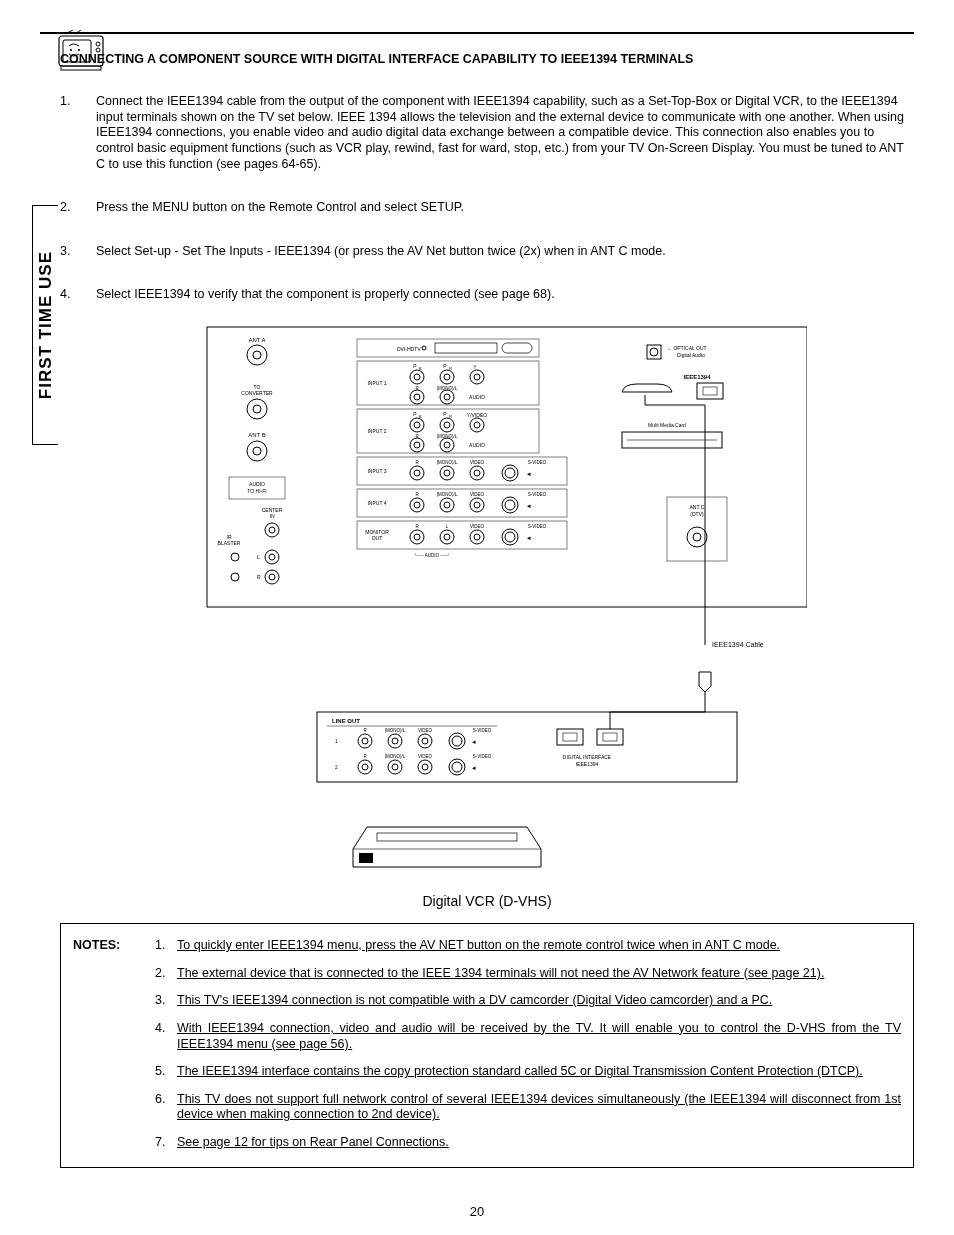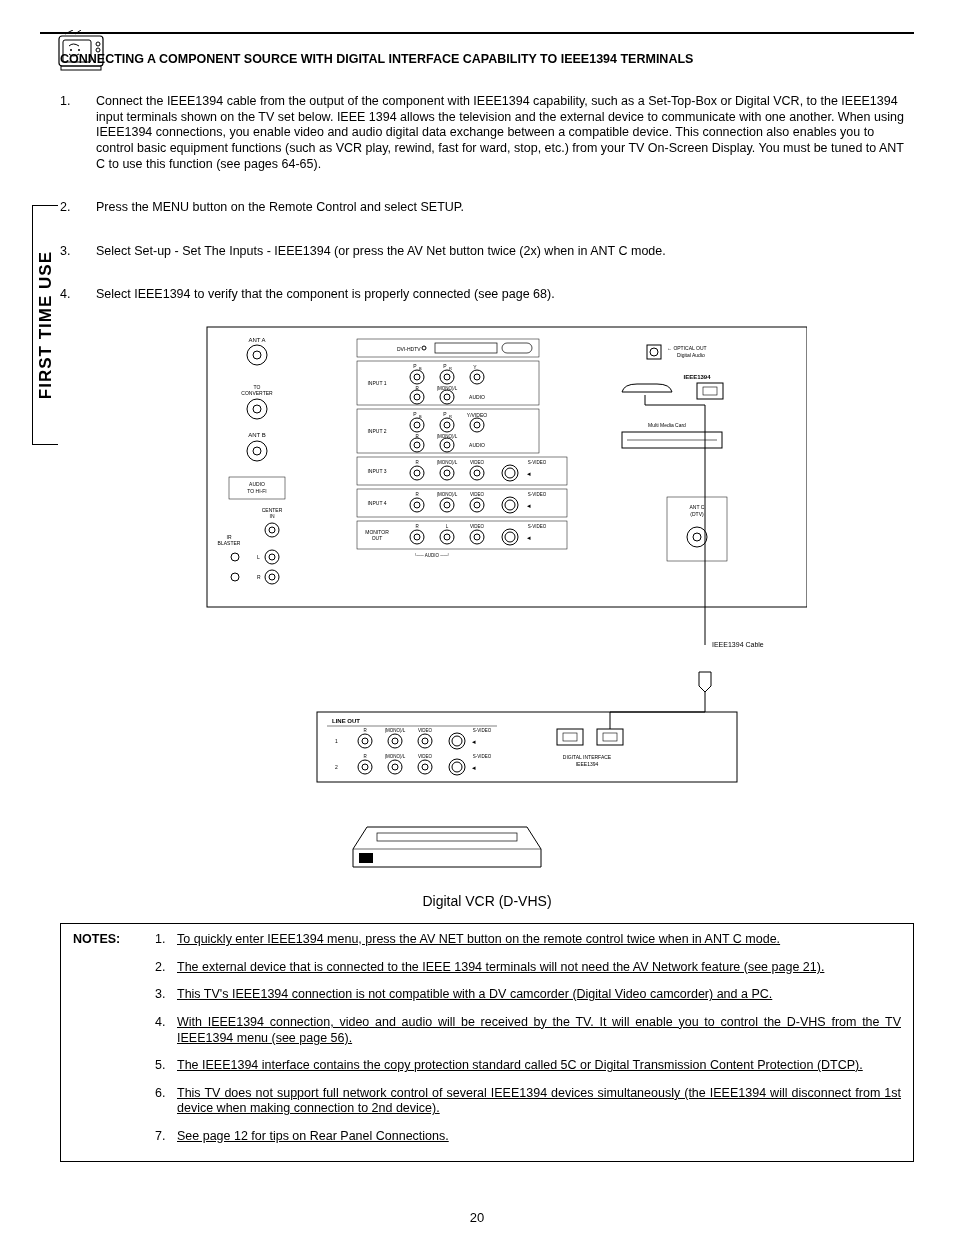--- a/index.html
+++ b/index.html
@@ -93,21 +93,21 @@
     margin: 0 auto;
   }
   .vcr-label {
     text-align: center;
     font-size: 14px;
     margin-top: 6px;
     margin-bottom: 14px;
   }
   .notes-box {
     border: 1px solid #000;
-    padding: 8px 12px 4px 12px;
+    padding: 14px 12px 4px 12px;
     font-size: 12.5px;
     line-height: 1.25;
     margin-top: 8px;
   }
   .notes-row { display: flex; }
   .notes-label {
     font-weight: bold;
     width: 82px;
     flex-shrink: 0;
   }
@@ -125,21 +125,21 @@
     text-decoration: underline;
   }
   ol.notes-list > li::before {
     content: counter(nitem) ".";
     position: absolute;
     left: 0;
     top: 0;
   }
   .page-num {
     position: absolute;
-    bottom: 10px;
+    bottom: 16px;
     left: 0;
     right: 0;
     text-align: center;
     font-size: 13px;
   }
   
   .dtxt { font-family: Arial, sans-serif; fill: #000; }
 </style>
 </head>
 <body>

